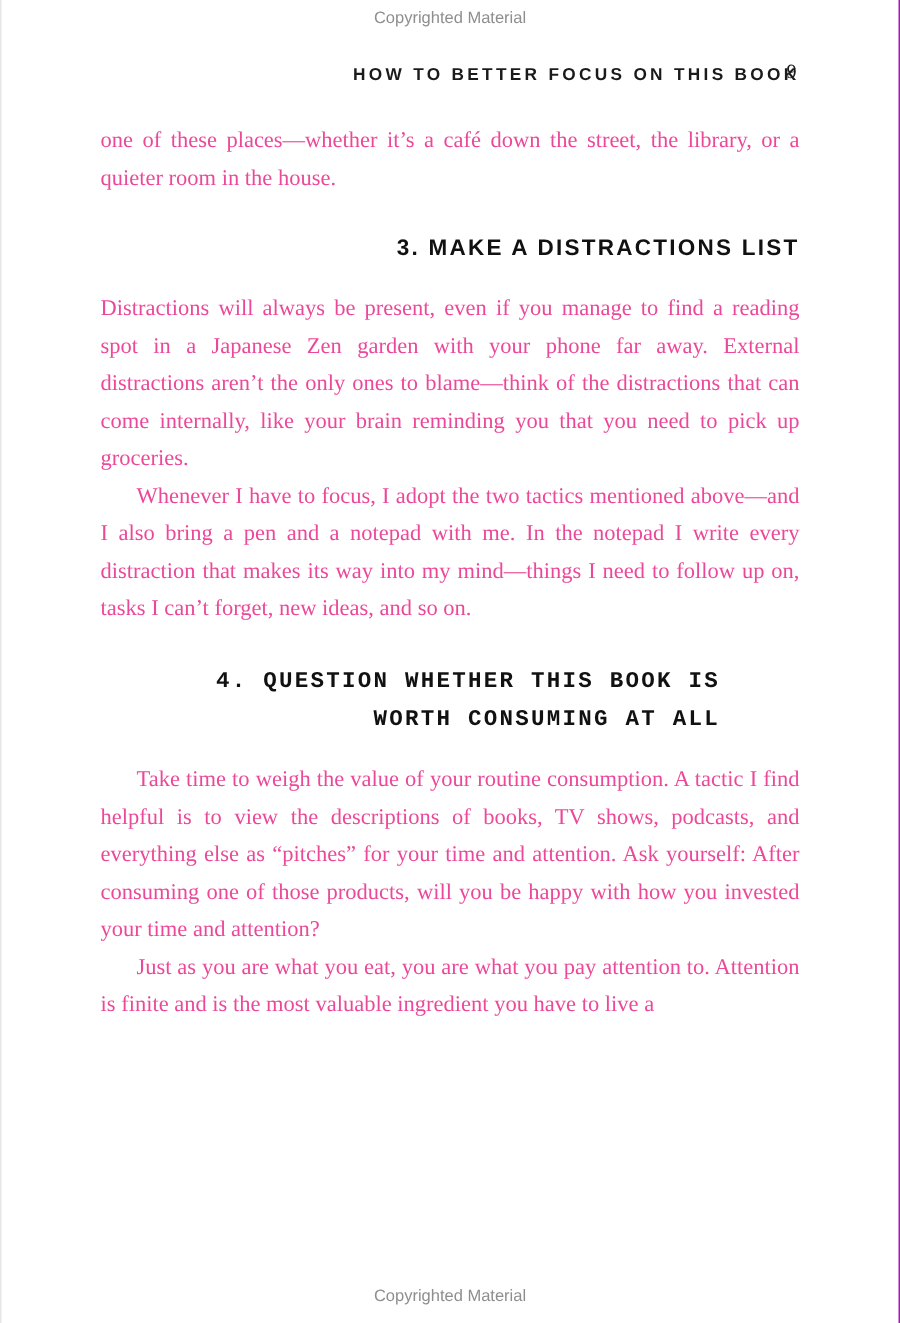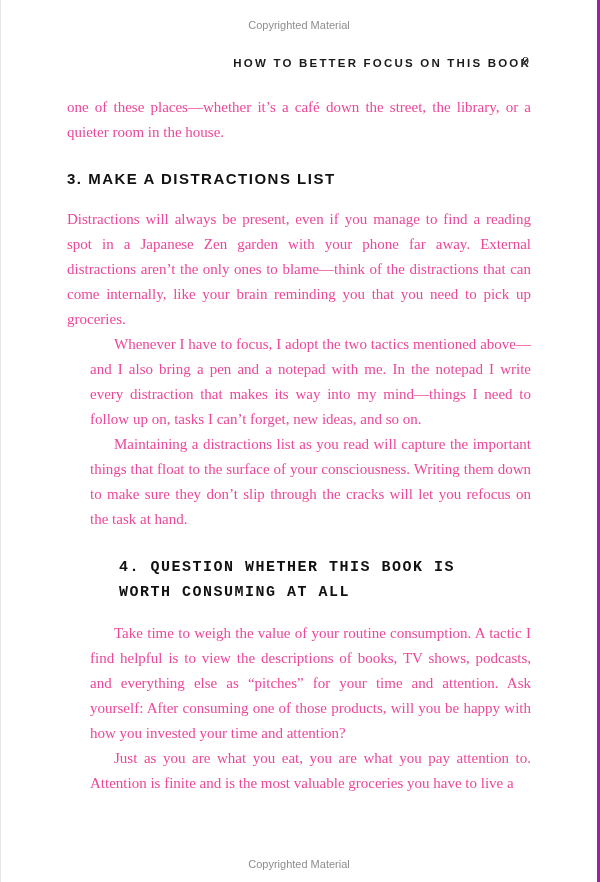--- a/index.html
+++ b/index.html
@@ -7,25 +7,25 @@
     padding: 0;
     background: #ffffff;
   }
   .page {
     position: relative;
     width: 600px;
     height: 882px;
     box-sizing: border-box;
     background: #ffffff;
     border-left: 1px solid #e6e6e6;
-    border-right: 3px solid #a21caf;
+    border-right: 1px solid #a21caf;
     overflow: hidden;
     display: flex;
     flex-direction: column;
-    padding: 19px 66px 12px 66px;
+    padding: 6px 66px 12px 66px;
     font-family: "Liberation Serif", "DejaVu Serif", serif;
     color: #161616;
   }
   .copyright {
     font-family: "Liberation Sans", "DejaVu Sans", sans-serif;
     font-size: 11px;
     color: #8e8e8e;
     text-align: center;
     flex: 0 0 auto;
   }
@@ -57,28 +57,28 @@
   .body-text {
     flex: 0 0 auto;
   }
   .para {
     margin: 0;
     font-size: 15px;
     line-height: 25px;
     text-align: justify;
     color: #ec4899;
   }
-  .para.indent { text-indent: 24px; margin-left: 23px; }
+  .para.indent { text-indent: 24px; }
   .section-heading {
     font-family: "Liberation Sans", "DejaVu Sans", sans-serif;
     font-weight: bold;
     font-size: 15px;
     letter-spacing: 1.5px;
     line-height: 25px;
-    text-align: left;
+    text-align: right;
     color: #111111;
     margin: 21px auto 16px auto;
   }
   .section-heading.narrow {
     max-width: 360px;
     margin-top: 23px;
     font-family: Liberation Mono, monospace;
   }
 </style>
 </head>
@@ -94,24 +94,23 @@
   </div>
 
   <div class="body-text">
 
     <p class="para">one of these places—whether it’s a café down the street, the library, or a quieter room in the house.</p>
 
     <h2 class="section-heading">3. MAKE A DISTRACTIONS LIST</h2>
 
     <p class="para">Distractions will always be present, even if you manage to find a reading spot in a Japanese Zen garden with your phone far away. External distractions aren’t the only ones to blame—think of the distractions that can come internally, like your brain reminding you that you need to pick up groceries.</p>
     <p class="para indent">Whenever I have to focus, I adopt the two tactics mentioned above—and I also bring a pen and a notepad with me. In the notepad I write every distraction that makes its way into my mind—things I need to follow up on, tasks I can’t forget, new ideas, and so on.</p>
-    <p class="para indent">Maintaining a distractions list as you read will capture the important things that float to the surface of your consciousness. Writing them down to make sure they don’t slip through the cracks will let you refocus on the task at hand.</p>
 
     <h2 class="section-heading narrow">4. QUESTION WHETHER THIS BOOK IS WORTH CONSUMING AT ALL</h2>
 
     <p class="para indent">Take time to weigh the value of your routine consumption. A tactic I find helpful is to view the descriptions of books, TV shows, podcasts, and everything else as “pitches” for your time and attention. Ask yourself: After consuming one of those products, will you be happy with how you invested your time and attention?</p>
-    <p class="para indent">Just as you are what you eat, you are what you pay attention to. Attention is finite and is the most valuable groceries you have to live a</p>
+    <p class="para indent">Just as you are what you eat, you are what you pay attention to. Attention is finite and is the most valuable ingredient you have to live a</p>
 
   </div>
 
   <div class="copyright bottom">Copyrighted Material</div>
 
 </div>
 
 </body></html>

